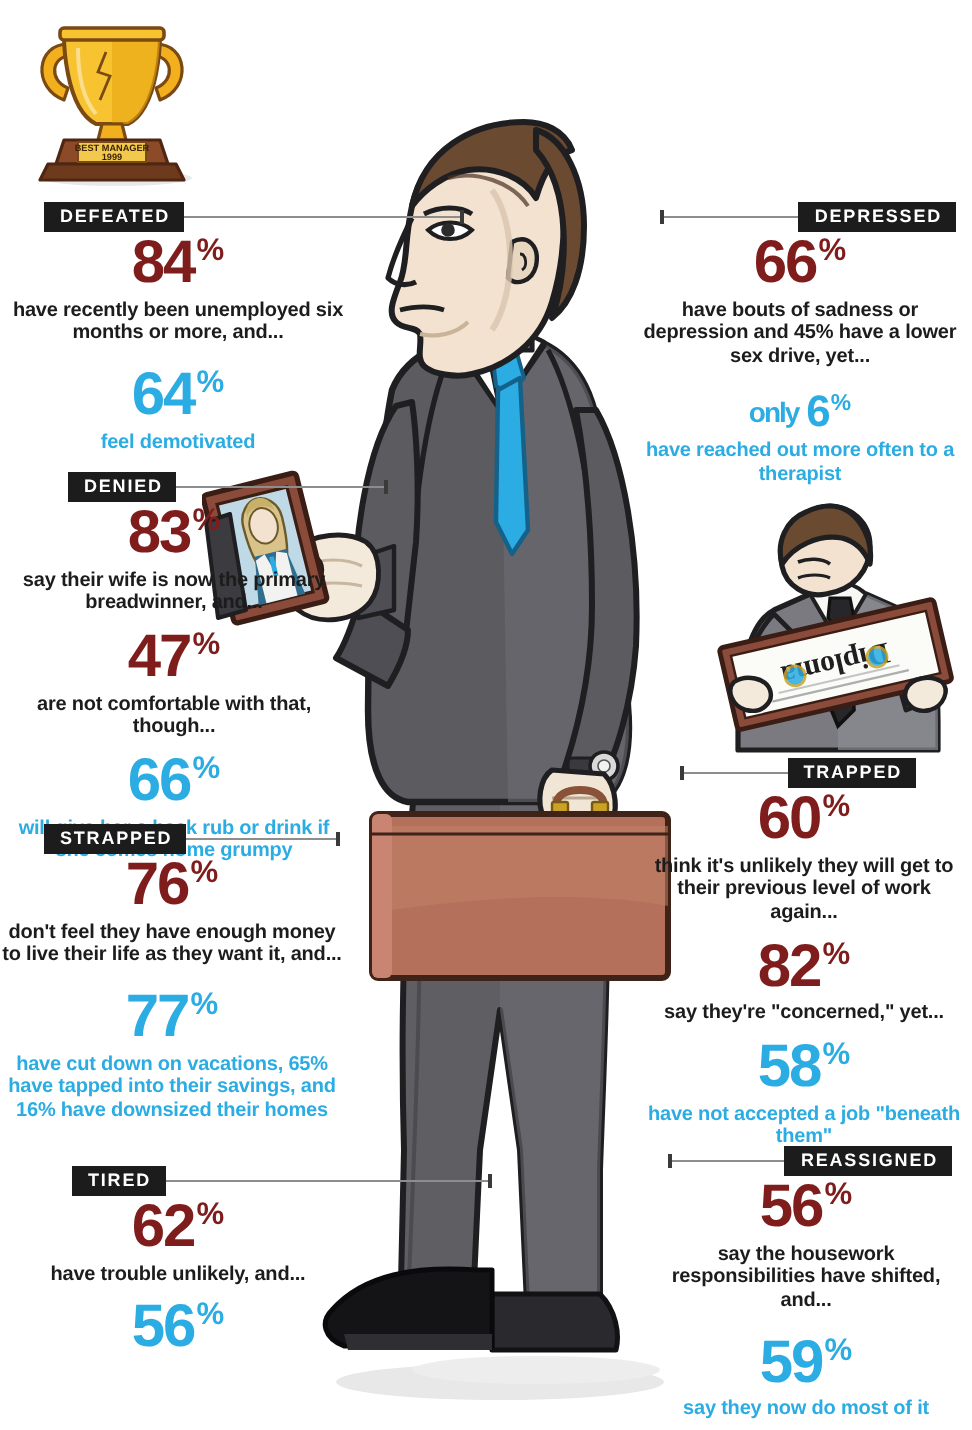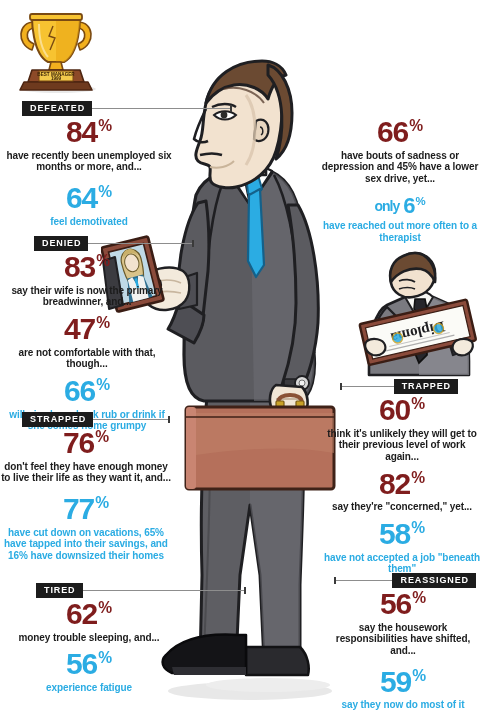--- a/index.html
+++ b/index.html
@@ -288,29 +288,32 @@
     </div>
   </div>
 
   <div class="labelrow left" style="left:36px;top:583px;width:210px;">
     <span class="badge">TIRED</span>
     <span class="leader"></span>
   </div>
   <div class="panel left" style="left:10px;top:600px;width:158px;">
     <div class="stat">
       <div class="num big"><span>62</span><span class="pct">%</span></div>
-      <div class="desc">money trouble sleeping, and...</div>
+      <div class="desc">have trouble unlikely, and...</div>
     </div>
     <div class="gap-sm"></div>
     <div class="stat cyan">
       <div class="num big"><span>56</span><span class="pct">%</span></div>
-      <div class="desc">experience fatigue</div>
-    </div>
-  </div>
-
+    </div>
+  </div>
+
+  <div class="labelrow right" style="left:330px;top:101px;width:148px;">
+    <span class="leader"></span>
+    <span class="badge">DEPRESSED</span>
+  </div>
   <div class="panel right" style="left:316px;top:118px;width:168px;">
     <div class="stat">
       <div class="num big"><span>66</span><span class="pct">%</span></div>
       <div class="desc">have bouts of sadness or depression and 45% have a lower sex drive, yet...</div>
     </div>
     <div class="gap-md"></div>
     <div class="stat cyan">
       <div class="num" style="font-size:0;">
         <span class="lead-small" style="font-size:14px;">only</span><span class="num inline" style="margin-left:4px;"><span>6</span><span class="pct">%</span></span>
       </div>

